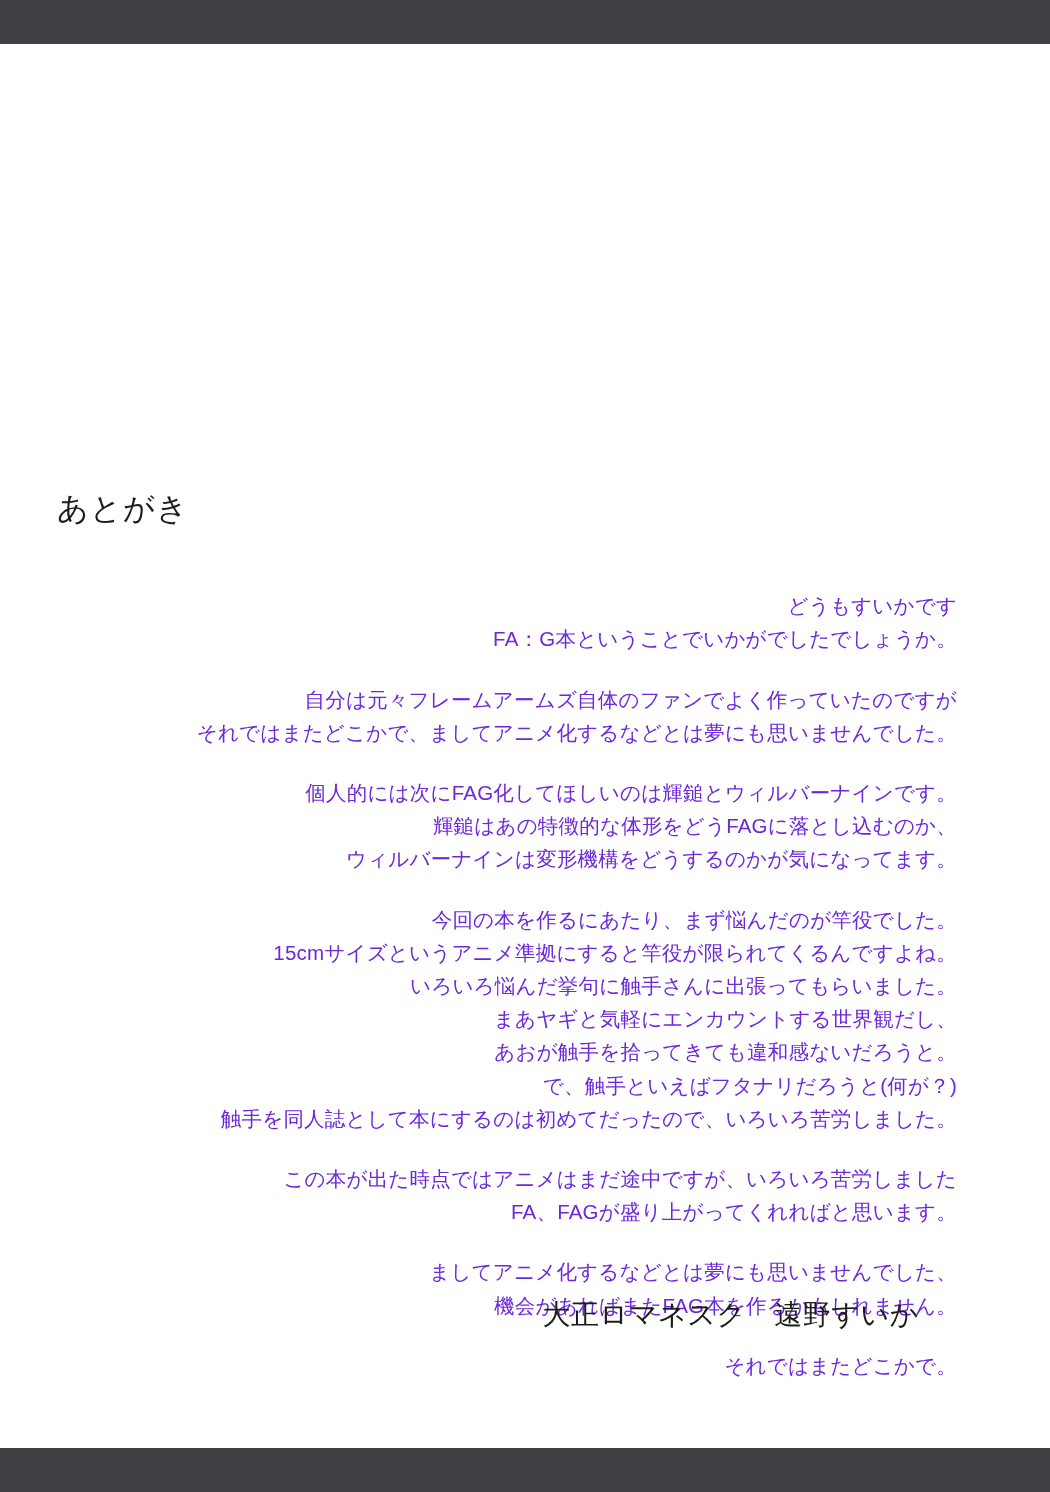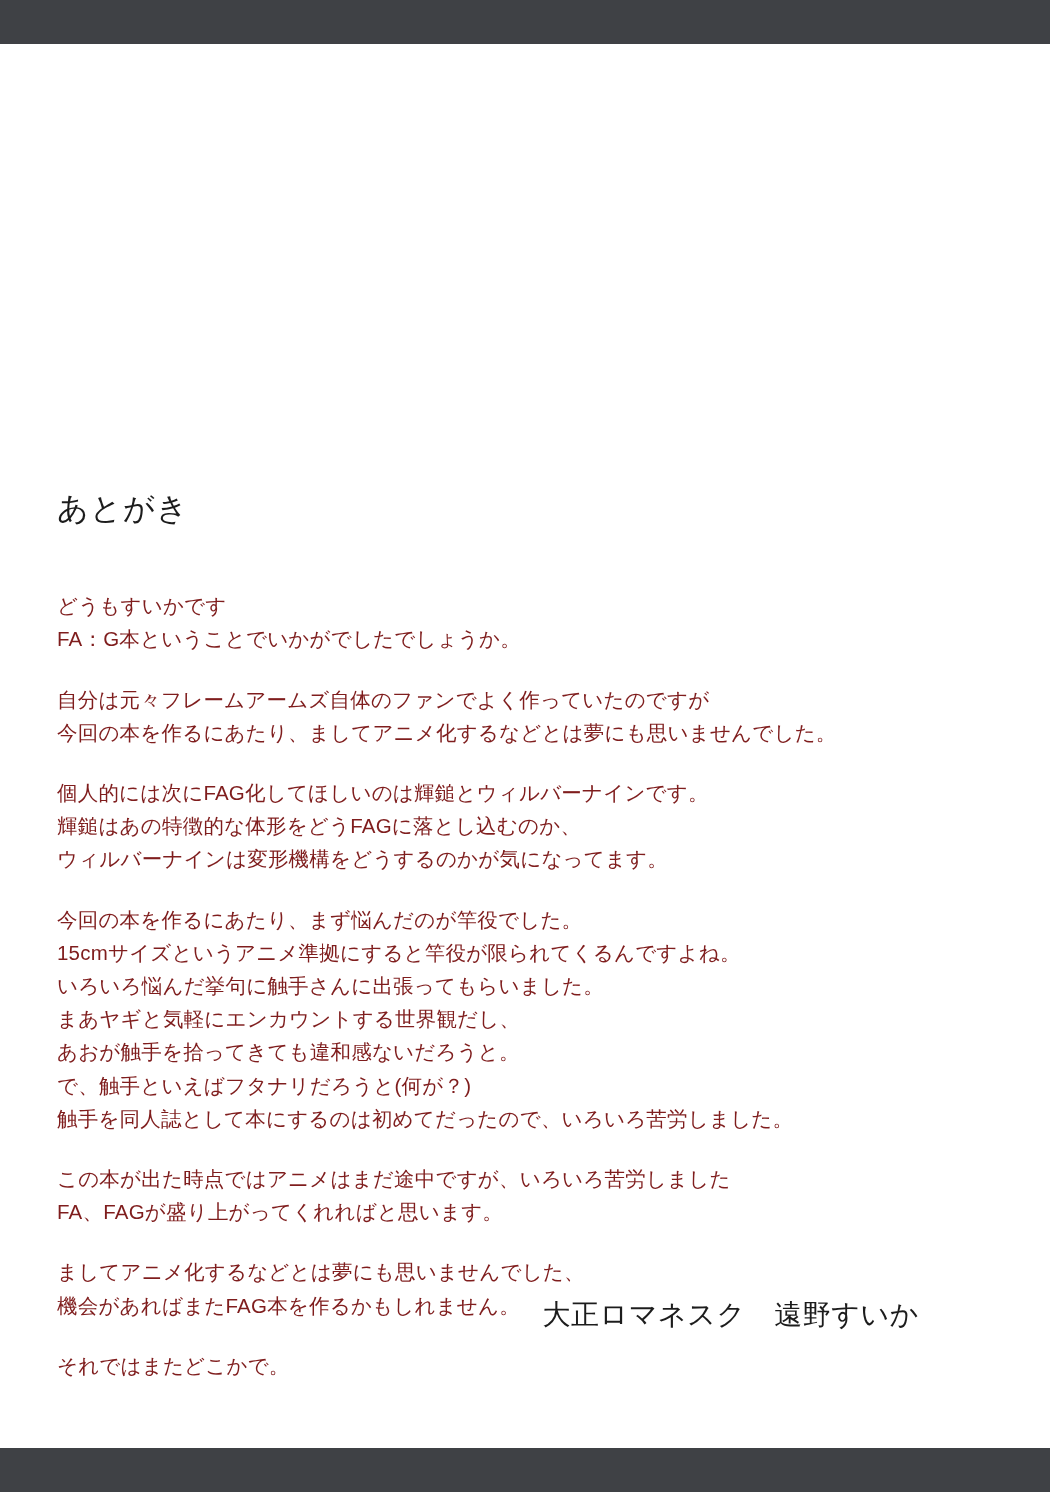--- a/index.html
+++ b/index.html
@@ -46,24 +46,25 @@
     font-size: 31px;
     line-height: 1.2;
     color: #1c1c1c;
     letter-spacing: 0.04em;
     margin: 0 0 62px 0;
     font-weight: 400;
   }
   .para {
     font-size: 20.5px;
     line-height: 1.62;
-    color: #7f1d1d;
+    color: #6d28d9;
     letter-spacing: 0.01em;
     margin: 8px 0 27px 0;
     white-space: pre-line;
+    text-align: right;
   }
   .para:last-of-type {
     margin-bottom: 0;
   }
   .signature {
     position: absolute;
     left: 57px;
     top: 1296px;
     width: 900px;
     text-align: right;
@@ -81,21 +82,21 @@
 
   <div class="edge-band-top"></div>
   <div class="edge-band-bottom"></div>
 
   <div class="content">
     <h1 class="afterword-heading">あとがき</h1>
 
     <p class="para">どうもすいかです
 FA：G本ということでいかがでしたでしょうか。</p>
     <p class="para">自分は元々フレームアームズ自体のファンでよく作っていたのですが
-今回の本を作るにあたり、ましてアニメ化するなどとは夢にも思いませんでした。</p>
+それではまたどこかで、ましてアニメ化するなどとは夢にも思いませんでした。</p>
     <p class="para">個人的には次にFAG化してほしいのは輝鎚とウィルバーナインです。
 輝鎚はあの特徴的な体形をどうFAGに落とし込むのか、
 ウィルバーナインは変形機構をどうするのかが気になってます。</p>
     <p class="para">今回の本を作るにあたり、まず悩んだのが竿役でした。
 15cmサイズというアニメ準拠にすると竿役が限られてくるんですよね。
 いろいろ悩んだ挙句に触手さんに出張ってもらいました。
 まあヤギと気軽にエンカウントする世界観だし、
 あおが触手を拾ってきても違和感ないだろうと。
 で、触手といえばフタナリだろうと(何が？)
 触手を同人誌として本にするのは初めてだったので、いろいろ苦労しました。</p>

